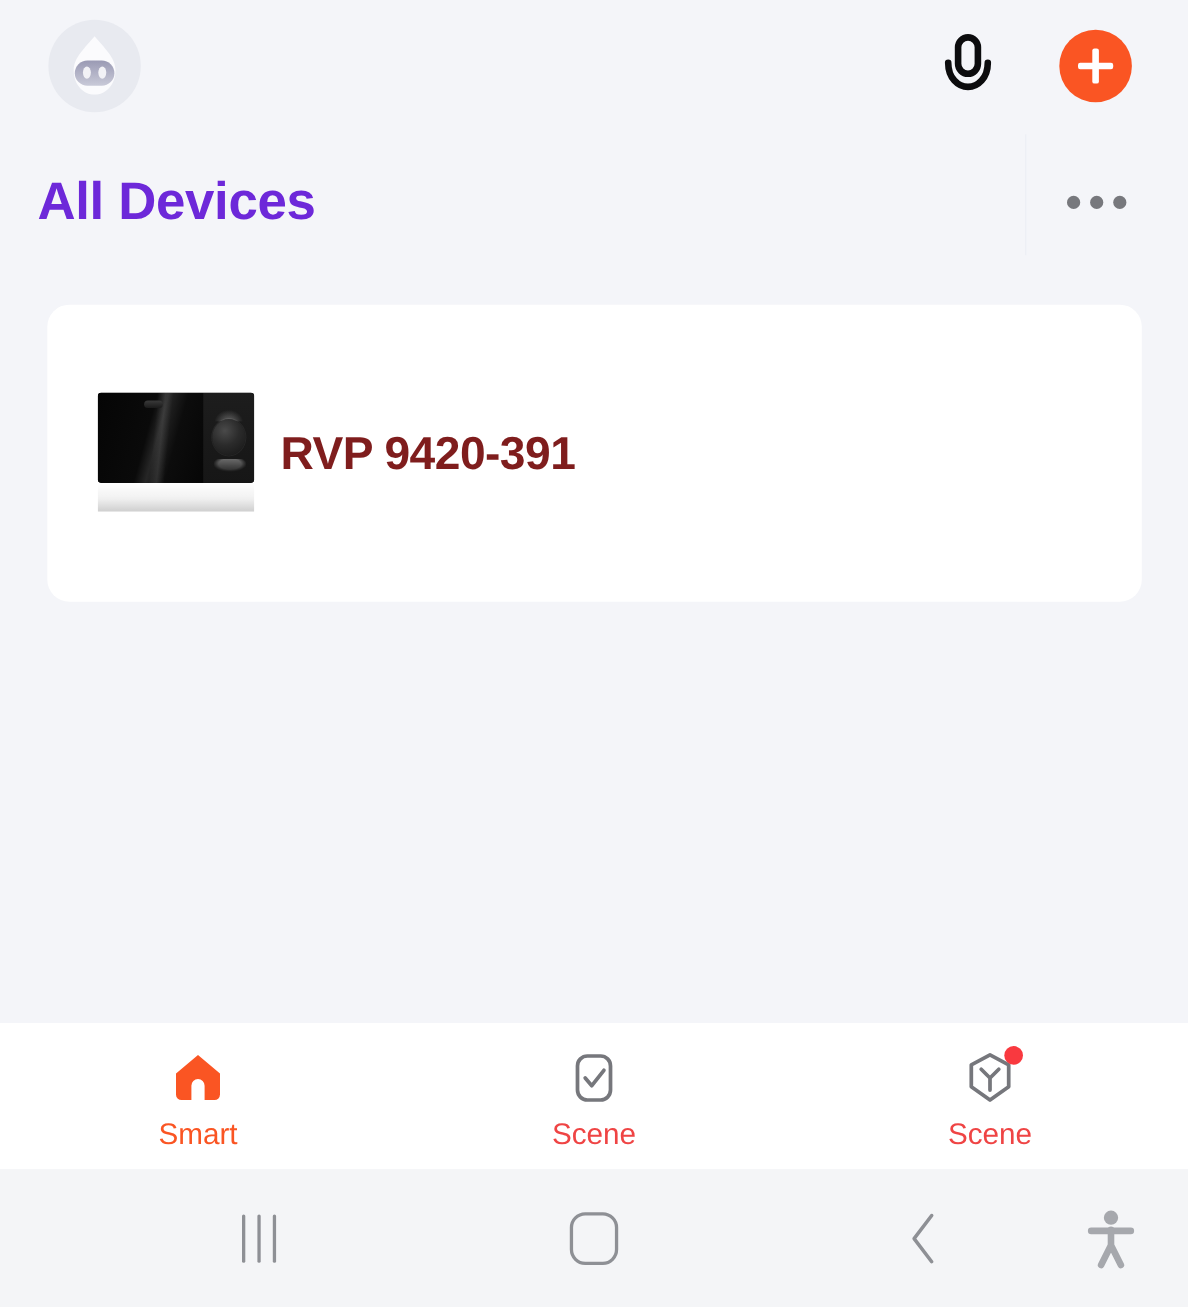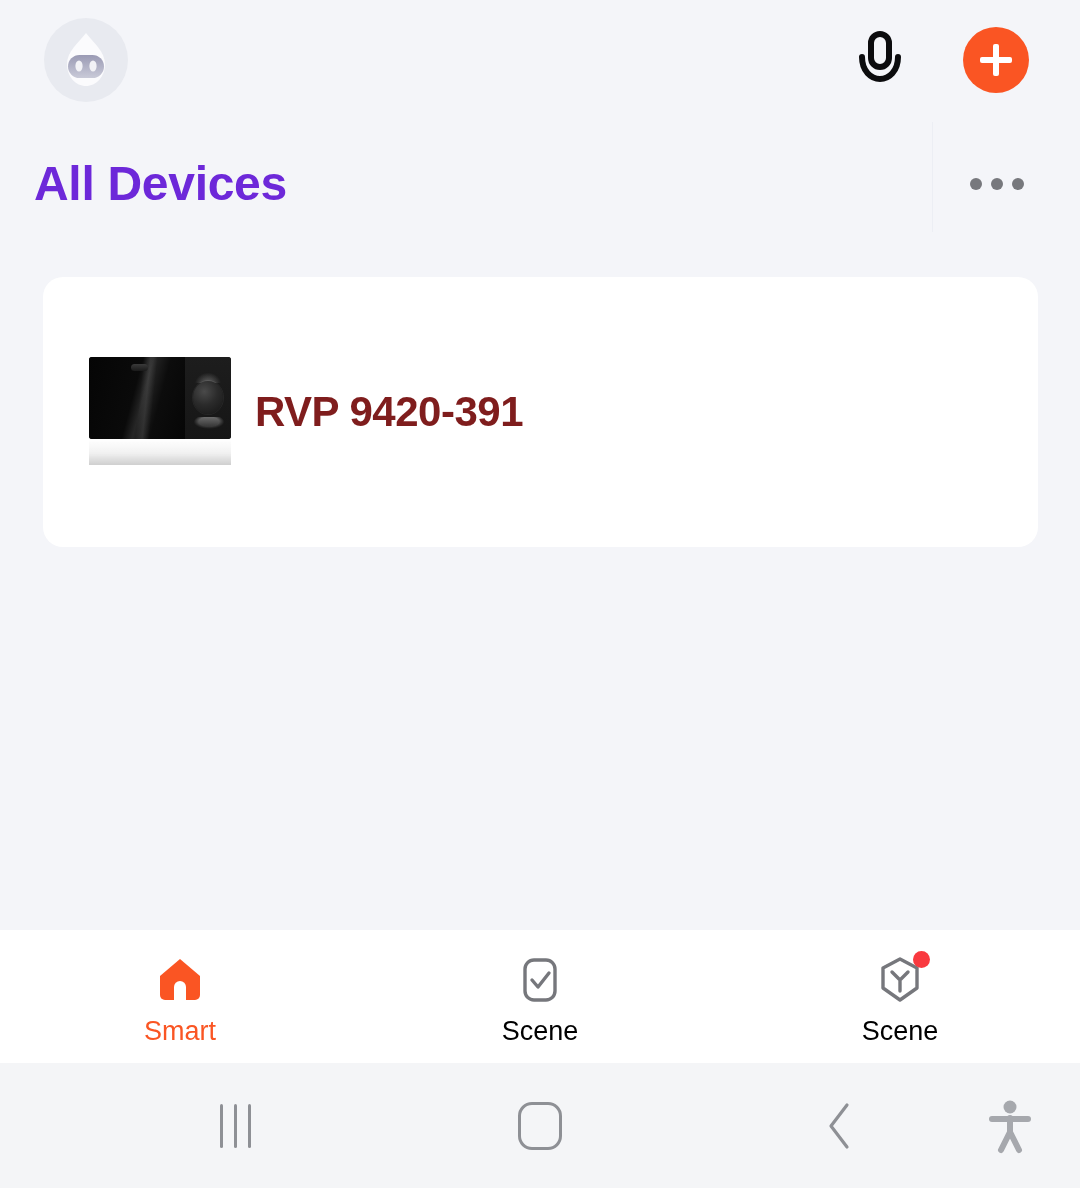--- a/index.html
+++ b/index.html
@@ -133,21 +133,21 @@
     position:absolute; left:0; top:930px; width:1080px; height:133px;
     background:#ffffff;
     display:flex;
   }
   .tab {
     flex:1 1 0;
     display:flex; flex-direction:column; align-items:center; justify-content:flex-start;
     padding-top:22px;
   }
   .tab .ic { position:relative; width:56px; height:56px; display:flex; align-items:center; justify-content:center; }
-  .tab .lbl { margin-top:10px; font-size:27px; color:#000000; line-height:1; }
+  .tab .lbl { margin-top:10px; font-size:27px; color:#ef4444; line-height:1; }
   .tab.active .lbl { color:#fa5523; }
   .badge {
     position:absolute; right:-2px; top:-1px;
     width:17px; height:17px; border-radius:50%;
     background:#f9393f;
   }
 
   
   .sysnav {
     position:absolute; left:0; top:1063px; width:1080px; height:125px;

